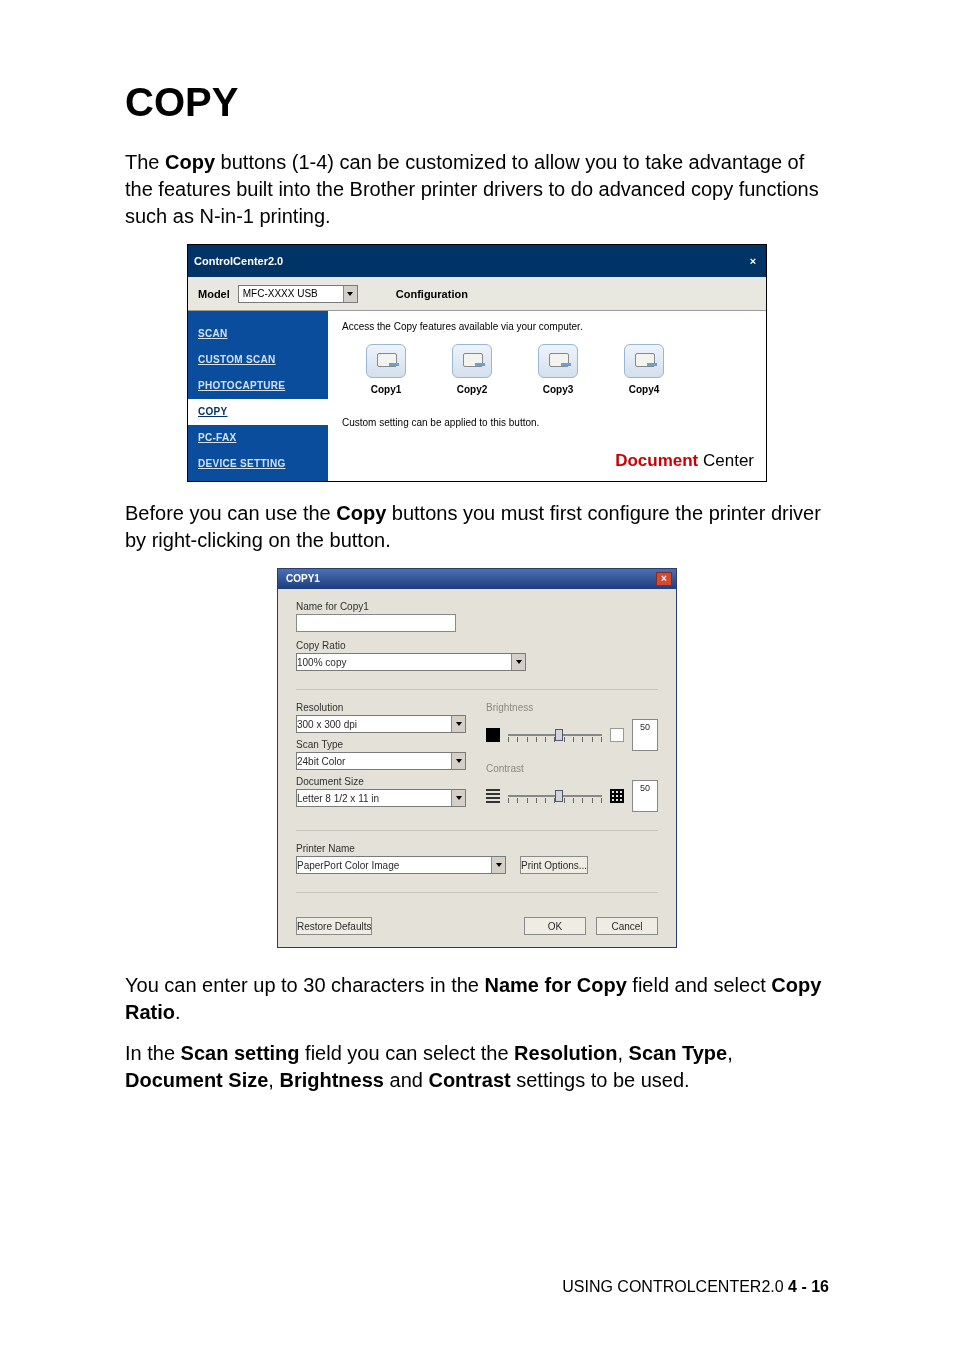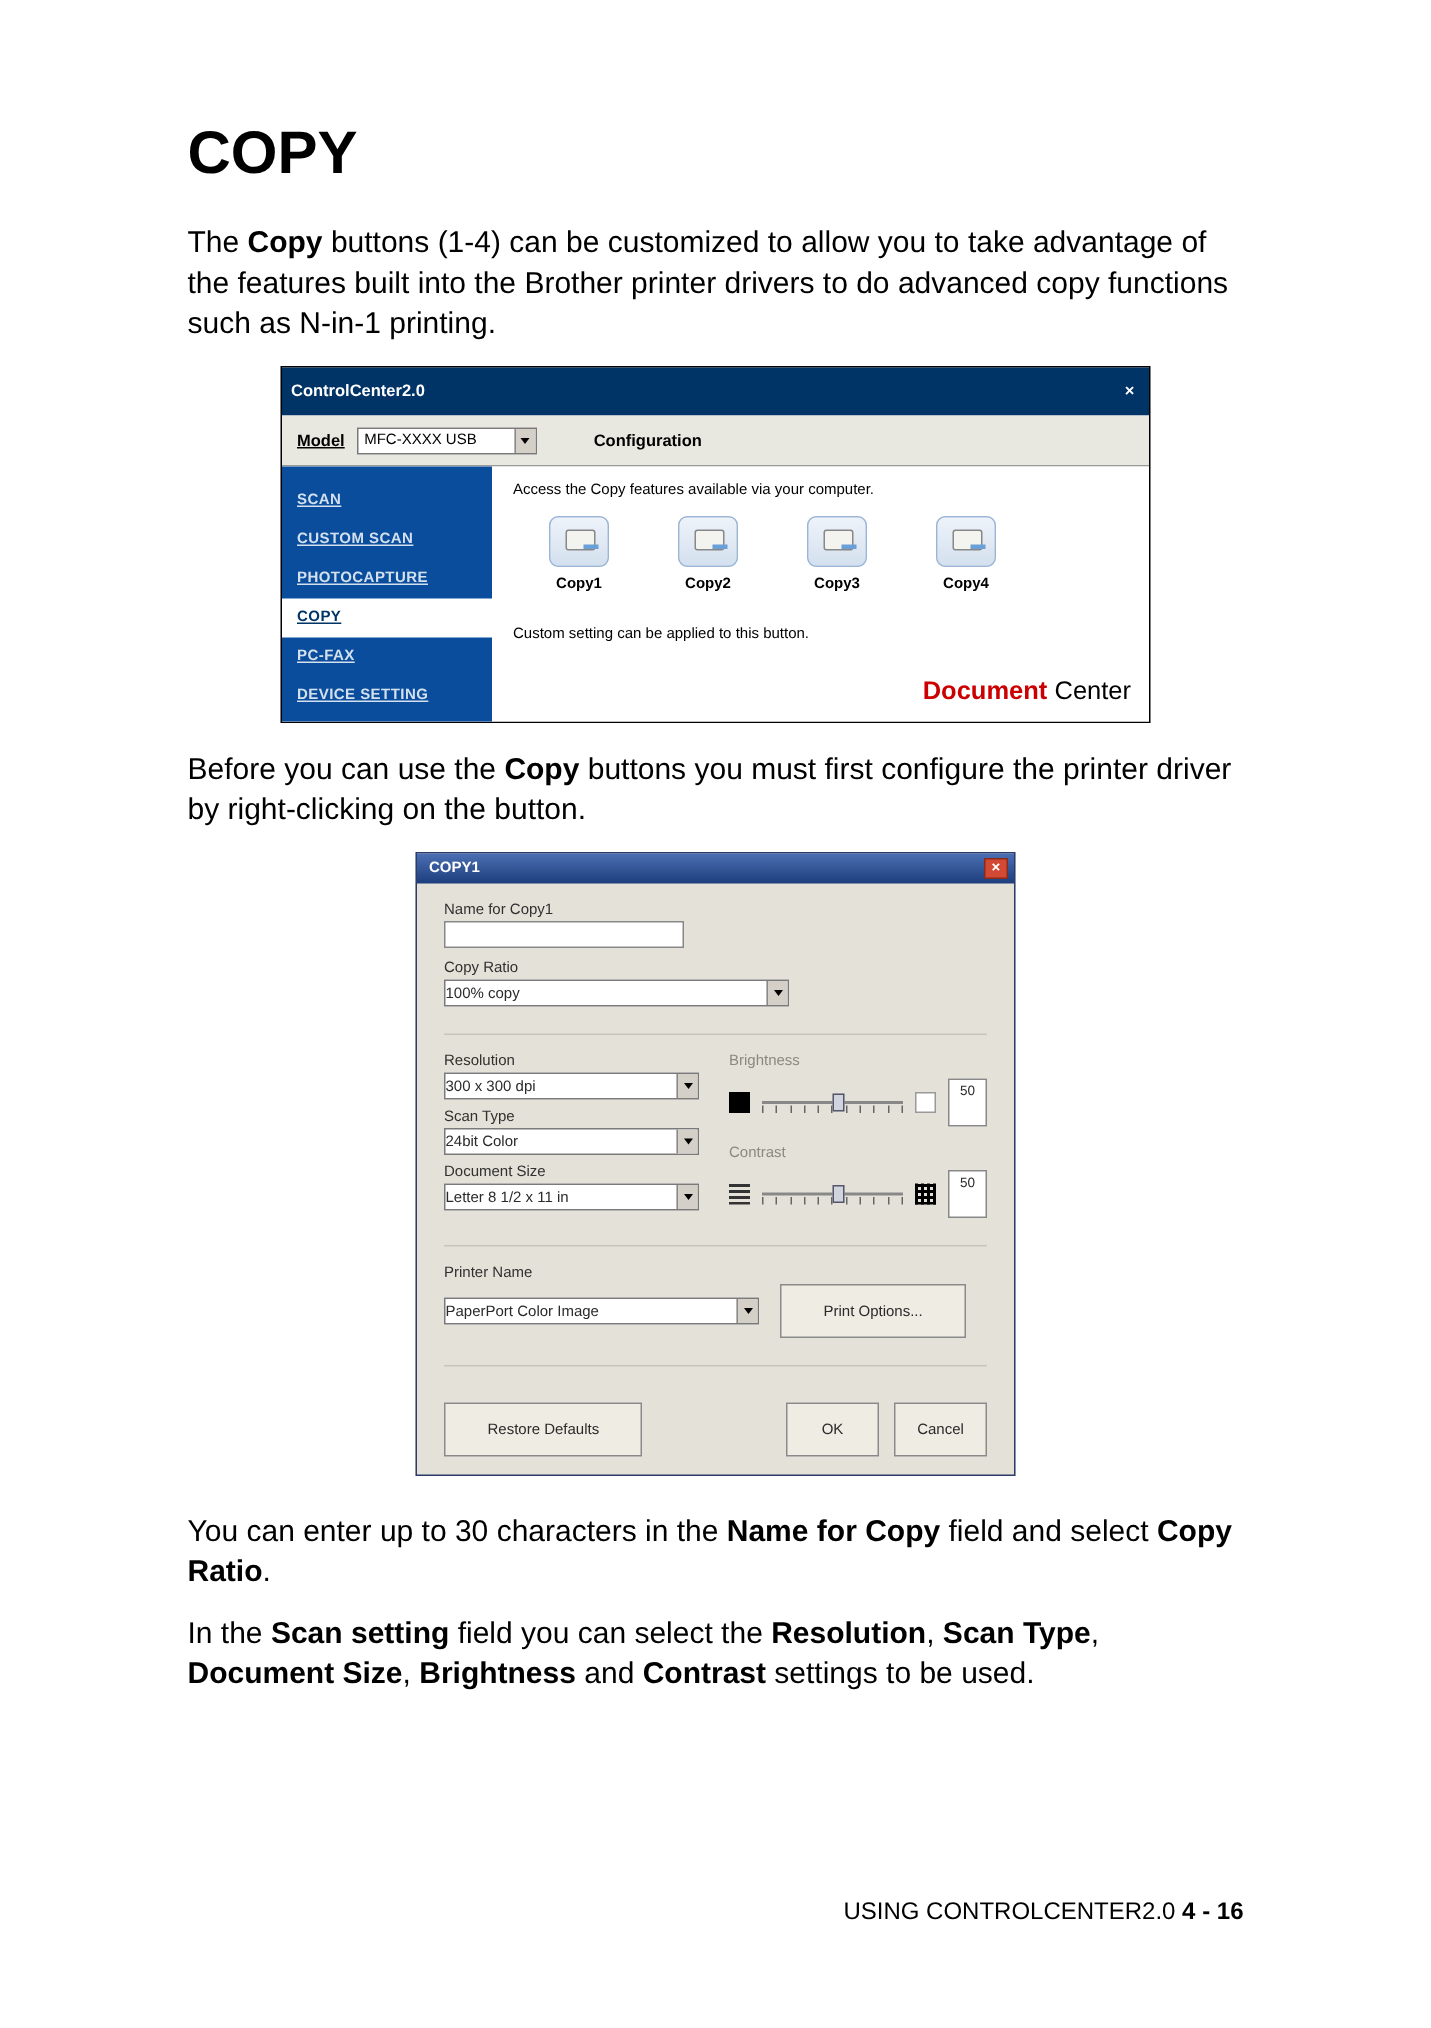--- a/index.html
+++ b/index.html
@@ -25,21 +25,21 @@
     background: #003366; color: #fff;
     padding: 16px 6px;
     display: flex; justify-content: space-between; align-items: center;
   }
   .app-titlebar .txt { font-weight: bold; }
   .app-titlebar .close { width: 14px; height:14px; text-align:center; line-height:14px; font-weight:bold; }
   .app-modelbar {
     background: #e8e8e0; height: 34px; padding: 6px 10px; display:flex; align-items:center; gap:8px;
     border-bottom:1px solid #999;
   }
-  .app-modelbar .lbl { font-weight: bold; font-size: 11px; text-decoration: underline; }
+  .app-modelbar .lbl { font-weight: bold; font-size: 11px; }
   .app-modelbar .combo {
     display:inline-flex; align-items:center; border:1px solid #7a7a7a; background:#fff;
     height: 18px; width: 120px; font-size: 10px; padding-left:4px; margin-right:30px;
   }
   .dropdown-arrow {
     margin-left:auto; width:14px; height:100%; background:#d4d0c8; display:flex; align-items:center; justify-content:center; border-left:1px solid #888;
   }
   .dropdown-arrow::after{content:"";border-left:3px solid transparent;border-right:3px solid transparent;border-top:4px solid #000;}
   .app-configlink { font-weight:bold; color:#000; font-size:11px; }
   .app-body { display:flex; height: 170px; background:#fff; }
@@ -115,27 +115,27 @@
   .slider .thumb{position:absolute;top:2px;left:50%;width:8px;height:12px;background:#cfd4df;border:1px solid #556;}
   .valbox { width:26px; height:32px; border:1px solid #888; background:#fff; text-align:center; font-size:9px; line-height:14px; }
   .contrast-icon{width:14px;height:14px;display:inline-block;}
   .contrast-icon.left{background:
     repeating-linear-gradient(0deg,#333 0 2px,transparent 2px 4px);}
   .contrast-icon.right{background:
     repeating-linear-gradient(0deg,#000 0 2px,transparent 2px 4px),
     repeating-linear-gradient(90deg,#000 0 2px,transparent 2px 4px);}
   .dlg-btn {
     display:inline-flex; align-items:center; justify-content:center;
-    background:#efece3; border:1px solid #8a8a8a; height:36px; padding:0 28px; font-size:10px;
+    background:#efece3; border:1px solid #8a8a8a; height:18px; padding:0 0; font-size:10px;
   }
   .btnrow { display:flex; justify-content:space-between; align-items:center; margin-top:24px; }
   .btnrow .right { display:flex; gap:10px; }
 
   .footer {
-    position:absolute; bottom:68px; right:125px;
+    position:absolute; bottom:56px; right:125px;
     font-size:16px;
   }
   .footer .sec { font-weight:bold; }
 </style>
 </head>
 <body>
 
 <div class="page">
   <h1>COPY</h1>
 

